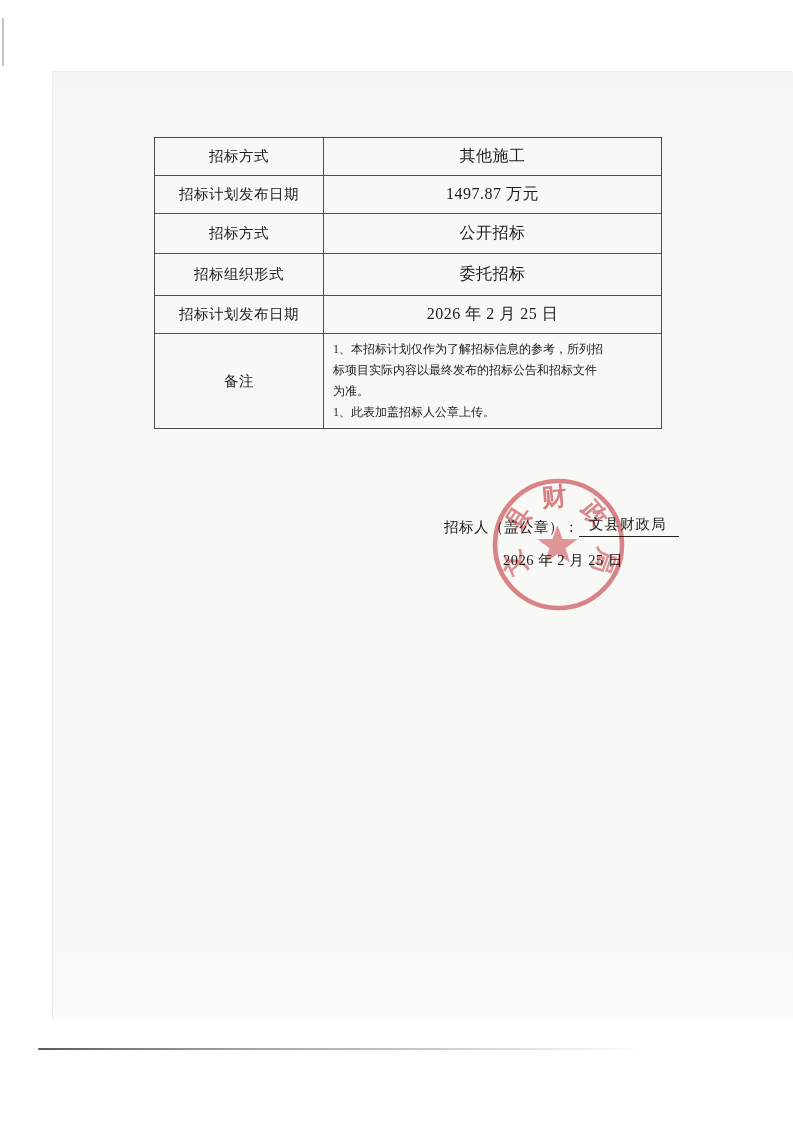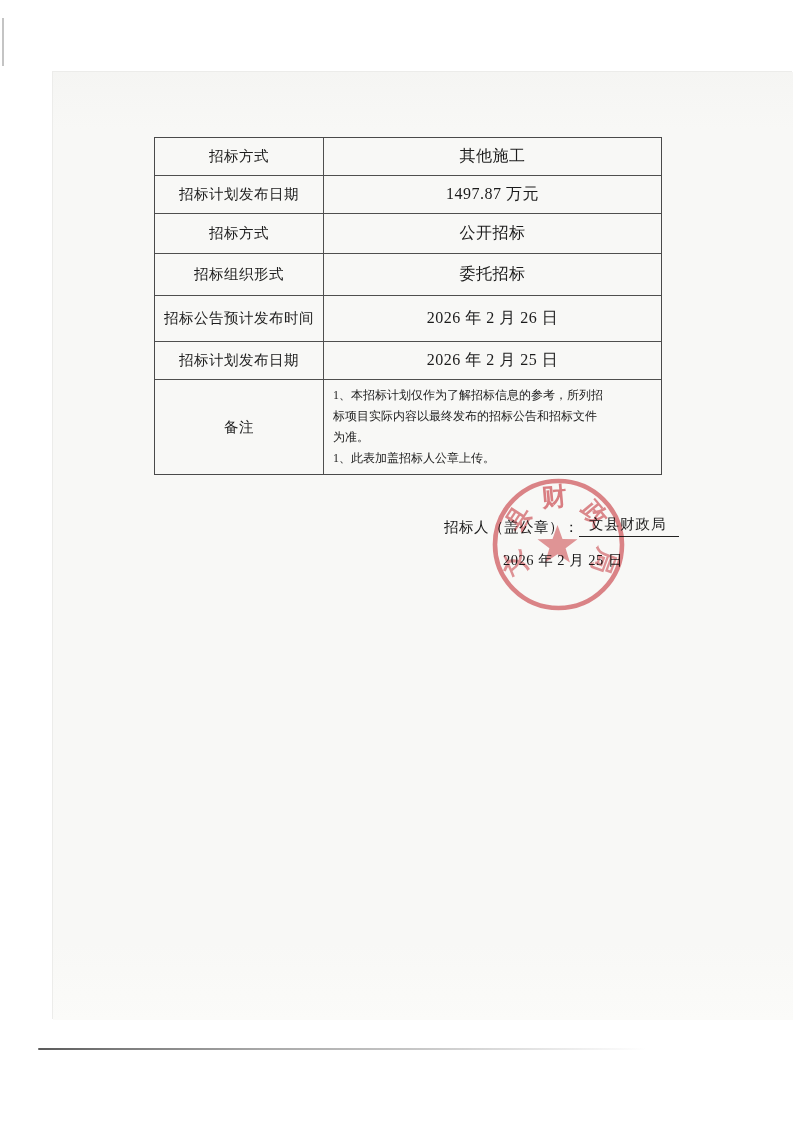--- a/index.html
+++ b/index.html
@@ -113,24 +113,20 @@
     <div class="row r4">
       <div class="cell-label">招标方式</div>
       <div class="cell-value">公开招标</div>
     </div>
 
     <div class="row r3">
       <div class="cell-label">招标组织形式</div>
       <div class="cell-value">委托招标</div>
     </div>
 
-    <div class="row r5">
-      <div class="cell-label">招标公告预计发布时间</div>
-      <div class="cell-value">2026 年 2 月 26 日</div>
-    </div>
 
     <div class="row r6">
       <div class="cell-label">招标计划发布日期</div>
       <div class="cell-value">2026 年 2 月 25 日</div>
     </div>
 
     <div class="row r7">
       <div class="cell-label">备注</div>
       <div class="cell-remark">
         <div class="remark-line">1、本招标计划仅作为了解招标信息的参考，所列招</div>

